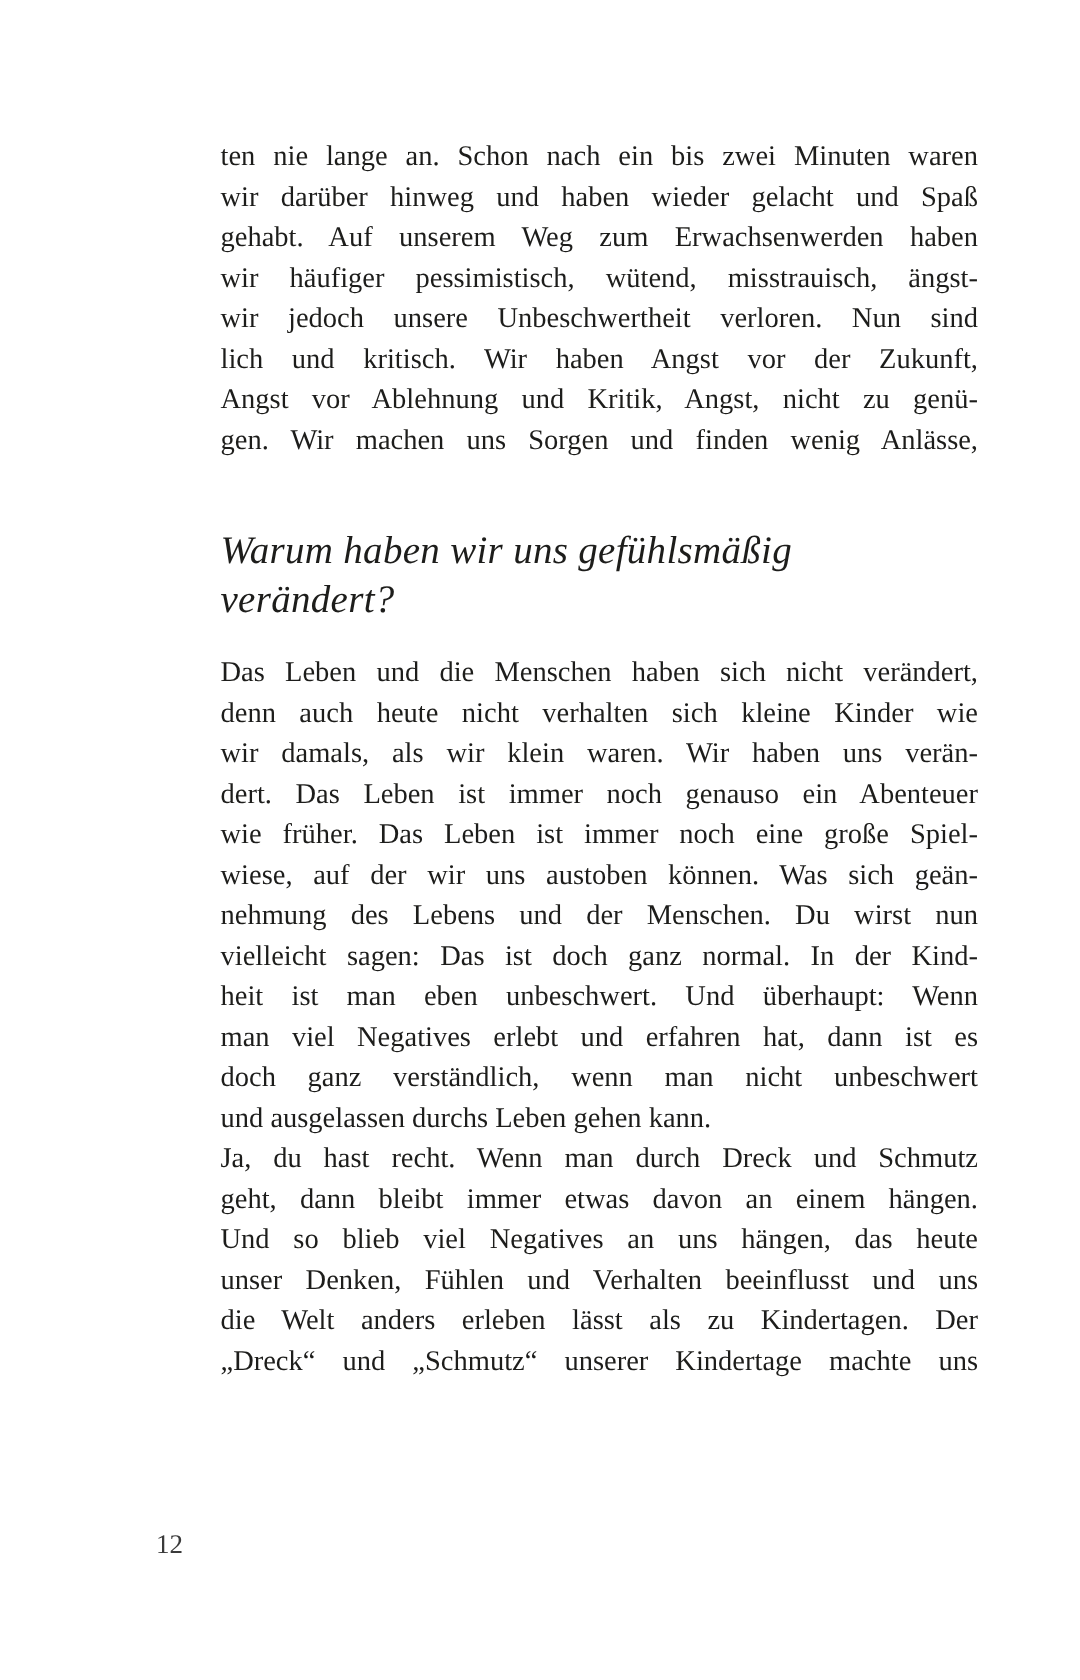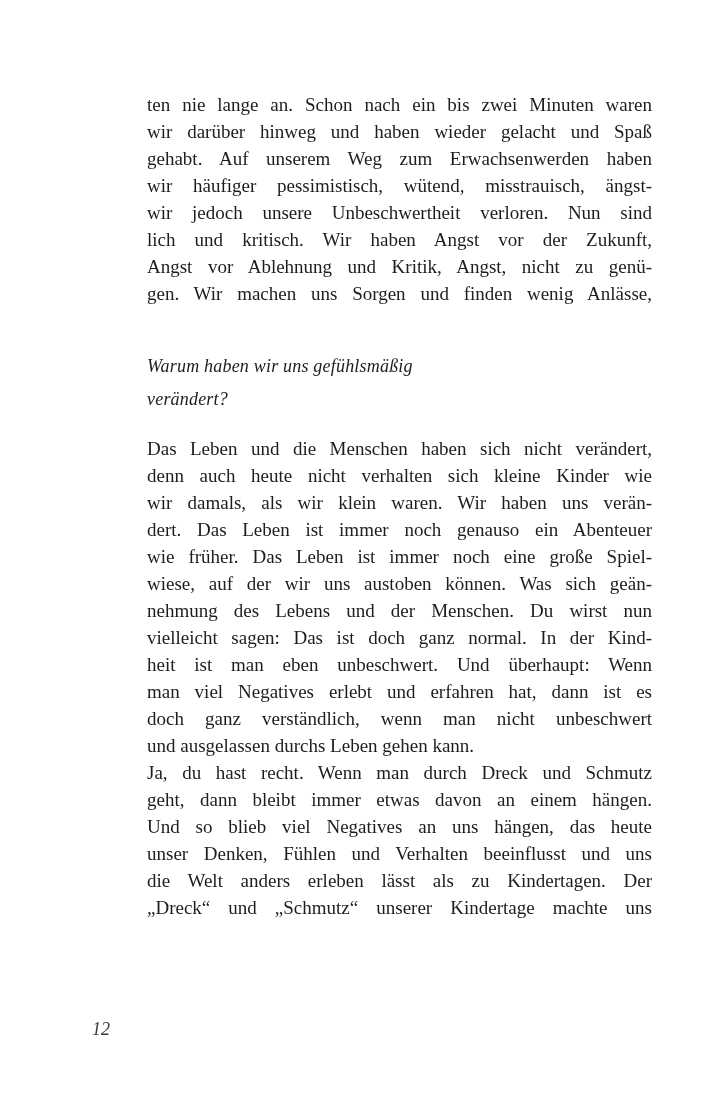--- a/index.html
+++ b/index.html
@@ -36,38 +36,37 @@
   }
   .paragraph .line.last {
     text-align-last: left;
   }
   
   .paragraph.continues .line.last {
     text-align-last: justify;
   }
   .heading {
     margin: 43px 0 19px 0;
-    font-size: 18px;
+    font-size: 26px;
     line-height: 33px;
     font-style: italic;
     font-weight: normal;
     letter-spacing: 0.2px;
   }
   .heading .line {
     text-align: left;
     text-align-last: auto;
   }
   .page-number {
     position: absolute;
-    left: 92px;
+    left: 104px;
     top: 1018px;
     font-size: 18px;
     line-height: 22px;
     color: #3a3a3a;
-    font-style: italic;
   }
 </style>
 </head>
 <body>
 
 <div class="book-page" style="background: rgb(255, 255, 255); color: rgb(29, 29, 27);">
   <div class="text-block">
     <div class="paragraph">
         <div class="line">ten nie lange an. Schon nach ein bis zwei Minuten waren</div>
         <div class="line">wir darüber hinweg und haben wieder gelacht und Spaß</div>

